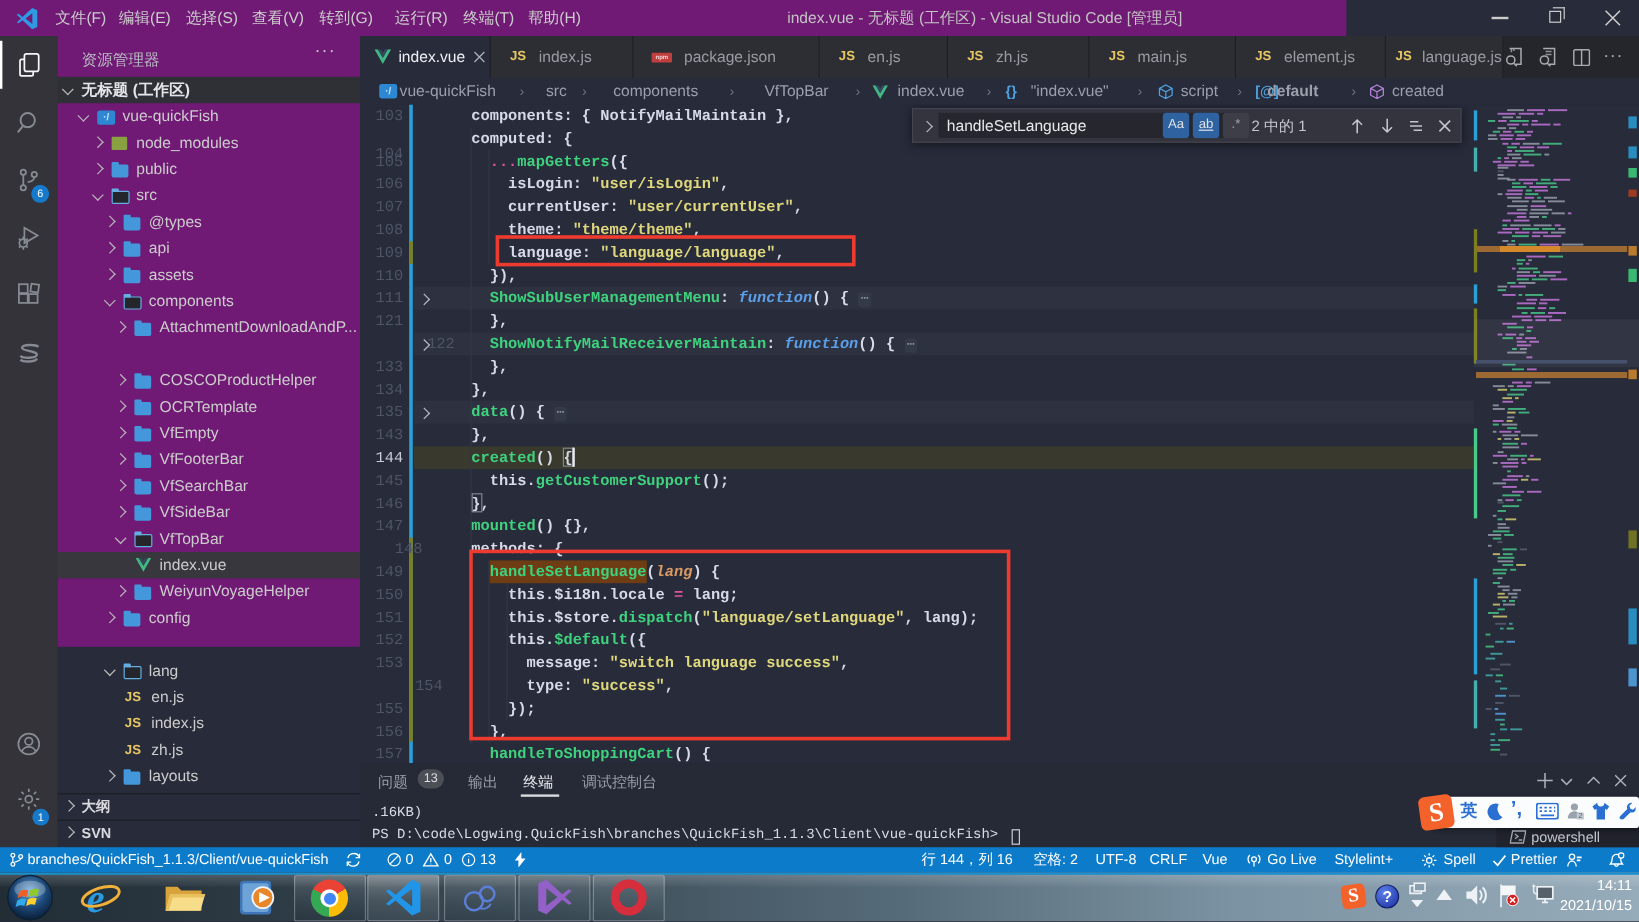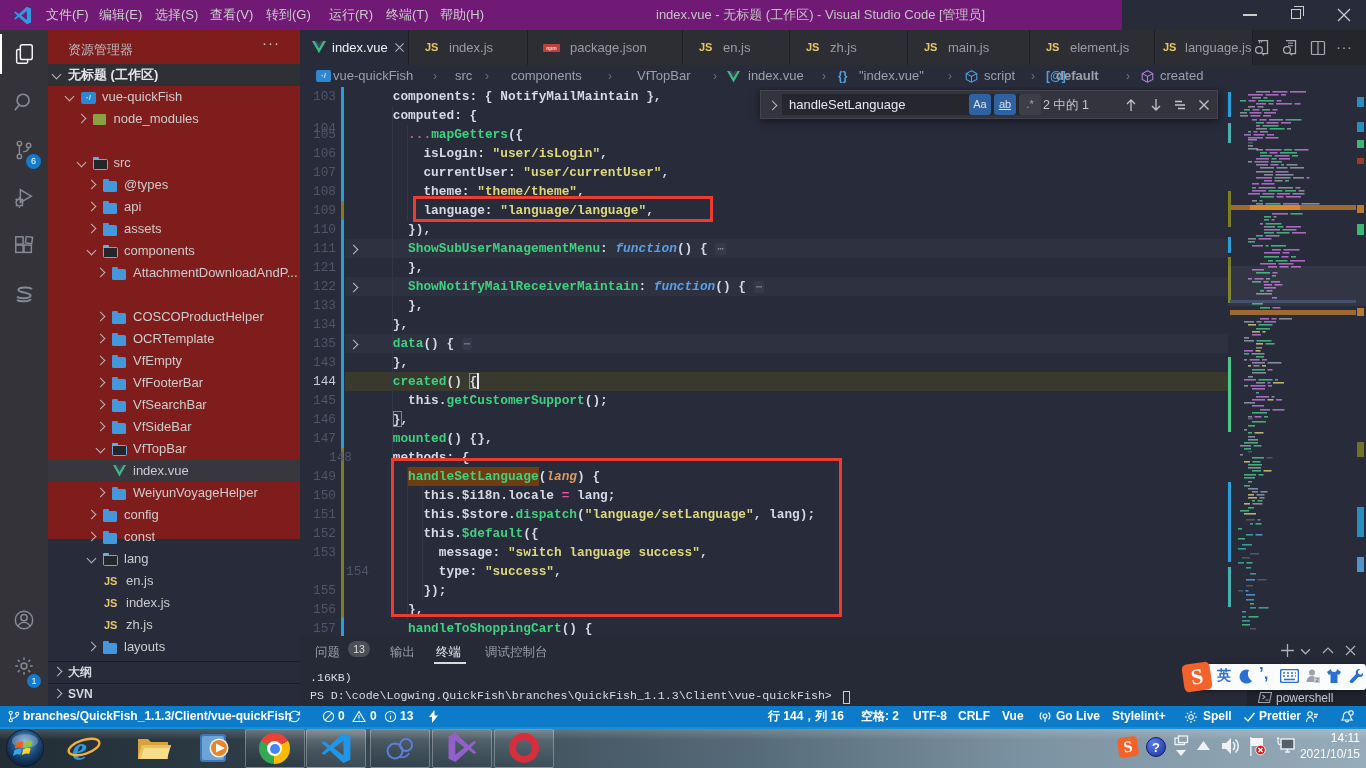--- a/index.html
+++ b/index.html
@@ -5,21 +5,21 @@
 body{font-family:"Liberation Sans",sans-serif;background:#272b3a;position:relative;}
 .a{position:absolute;}
 
 #titlebar{left:0;top:0;width:1122px;height:30px;background:#701a75;}
 .menu{color:#cccccc;font-size:13px;line-height:30px;}
 #wtitle{color:#c3c3c3;font-size:13px;line-height:30px;}
 
 #actbar{left:0;top:30px;width:48px;height:676px;background:#333339;}
 .badge{background:#1679c9;color:#fff;border-radius:50%;font-size:9px;text-align:center;}
 
-#sidebar{left:48px;top:30px;width:252px;height:509px;background:#7f1d1d;}
+#sidebar{left:48px;top:30px;width:252px;height:509px;background:#701a75;}
 .sbh{color:#b9bcc3;font-size:13px;}
 .row{left:0;width:252px;height:22px;line-height:22px;color:#cccccc;font-size:13px;}
 .cvd{width:7px;height:7px;border-right:1.3px solid #b8b8b8;border-bottom:1.3px solid #b8b8b8;transform:rotate(45deg);display:inline-block;}
 .cvr{width:7px;height:7px;border-right:1.3px solid #b8b8b8;border-bottom:1.3px solid #b8b8b8;transform:rotate(-45deg);display:inline-block;}
 .fldc{width:14px;height:11px;background:#4397da;border-radius:1.5px;top:7px;}
 .fldc:before{content:"";position:absolute;left:0;top:-2px;width:6px;height:3px;background:#4397da;border-radius:1px 1px 0 0;}
 .fldo{width:15px;height:11px;border:1.6px solid #65aee2;border-radius:1.5px;top:7px;background:#25262b;}
 .fldo:before{content:"";position:absolute;left:-1px;top:-3.4px;width:6px;height:3px;background:#65aee2;border-radius:1px 1px 0 0;}
 .jsi{color:#e7c664;font-weight:bold;font-size:11px;}
 
@@ -38,21 +38,21 @@
 .pk{color:#e0539e;} 
 .fn{color:#5b9fe8;font-style:italic;}
 .pr{color:#d89a62;font-style:italic;}
 .dots{color:#8a8f9d;background:#343a49;border-radius:2px;font-size:11px;padding:0 2px;font-weight:normal;}
 
 #panel{left:300px;top:636px;width:1066px;height:70px;background:#262a37;}
 .ptab{color:#9a9ea9;font-size:12.5px;}
 .term{font-family:"Liberation Mono",monospace;font-size:11.6px;color:#d8dce6;white-space:pre;}
 
 #status{left:0;top:706px;width:1366px;height:21px;background:#0c7bc9;color:#ffffff;font-size:12px;line-height:21px;}
-#status .it{position:absolute;top:0;height:21px;line-height:21px;white-space:nowrap;font-weight:bold;}
+#status .it{position:absolute;top:0;height:21px;line-height:21px;white-space:nowrap;}
 
 #taskbar{left:0;top:727px;width:1366px;height:41px;background:linear-gradient(90deg,#222d35 0%,#2b3943 15%,#3d4e59 35%,#566b79 55%,#7b92a2 75%,#97acba 100%);}
 #taskbar:before{content:"";position:absolute;left:0;top:0;width:1366px;height:2px;background:#1a8fd0;}
 #taskbar:after{content:"";position:absolute;left:0;top:2px;width:1366px;height:10px;background:linear-gradient(180deg,rgba(255,255,255,0.18),rgba(255,255,255,0.02));}
 .tbox{top:2px;width:60px;height:39px;border:1px solid rgba(255,255,255,0.28);border-radius:2px;background:linear-gradient(180deg,rgba(255,255,255,0.16),rgba(255,255,255,0.03) 60%,rgba(0,0,0,0.08));z-index:2;}
 .trayico{z-index:3;}
 </style></head><body>
 <div id="titlebar" class="a">
 <svg class="a" style="left:13px;top:6px" width="19" height="19" viewBox="0 0 24 24">
       <path fill="#2f9ae3" d="M17.5 0.8 7.3 10.2 3.1 7 1.2 8 5.6 12 1.2 16 3.1 17 7.3 13.8 17.5 23.2 22.8 20.8 22.8 3.2Z M17.6 6.4 17.6 17.6 10.4 12Z"></path>
@@ -125,20 +125,25 @@
 <div class="a row" style="top:56px;">
 <span class="a cvd" style="left:18px;top:7px;"></span>
 <span class="a" style="left:33px;top:6px;width:15px;height:12px;background:#2e87d3;border-radius:2px;color:#cfe6f7;font-size:8px;line-height:12px;text-align:center;font-weight:bold;">·/</span>
 <span class="a" style="left:54px;top:0;">vue-quickFish</span>
 </div>
 <div class="a row" style="top:78px;">
 <span class="a cvr" style="left:29.5px;top:7px;"></span>
 <span class="a" style="left:44.5px;top:6px;width:13px;height:11px;background:#8aa142;border-radius:1px;"></span>
 <span class="a" style="left:65.5px;top:0;">node_modules</span>
 </div>
+<div class="a row" style="top:100px;">
+<span class="a cvr" style="left:29.5px;top:7px;"></span>
+<span class="a fldc" style="left:44.5px;"></span>
+<span class="a" style="left:65.5px;top:0;">public</span>
+</div>
 <div class="a row" style="top:122px;">
 <span class="a cvd" style="left:29.5px;top:7px;"></span>
 <span class="a fldo" style="left:44.5px;"></span>
 <span class="a" style="left:65.5px;top:0;">src</span>
 </div>
 <div class="a row" style="top:144px;">
 <span class="a cvr" style="left:40px;top:7px;"></span>
 <span class="a fldc" style="left:55px;"></span>
 <span class="a" style="left:76px;top:0;">@types</span>
 </div>
@@ -206,25 +211,20 @@
 </div>
 <div class="a row" style="top:452px;">
 <span class="a cvr" style="left:49px;top:7px;"></span>
 <span class="a fldc" style="left:64px;"></span>
 <span class="a" style="left:85px;top:0;">WeiyunVoyageHelper</span>
 </div>
 <div class="a row" style="top:474px;">
 <span class="a cvr" style="left:40px;top:7px;"></span>
 <span class="a fldc" style="left:55px;"></span>
 <span class="a" style="left:76px;top:0;">config</span>
-</div>
-<div class="a row" style="top:496px;">
-<span class="a cvr" style="left:40px;top:7px;"></span>
-<span class="a fldc" style="left:55px;"></span>
-<span class="a" style="left:76px;top:0;">const</span>
 </div>
 <div class="a row" style="top:518px;">
 <span class="a cvd" style="left:40px;top:7px;"></span>
 <span class="a fldo" style="left:55px;"></span>
 <span class="a" style="left:76px;top:0;">lang</span>
 </div>
 <div class="a row" style="top:540px;">
 <span class="a jsi" style="left:56px;top:0;">JS</span>
 <span class="a" style="left:78px;top:0;">en.js</span>
 </div>
@@ -363,21 +363,21 @@
 <div class="ln" style="top:95px;">108</div>
 <div class="code" style="top:95px;">        theme: <span class="s">"theme/theme"</span>,</div>
 <div class="ln" style="top:114px;">109</div>
 <div class="code" style="top:114px;">        language: <span class="s">"language/language"</span>,</div>
 <div class="ln" style="top:133px;">110</div>
 <div class="code" style="top:133px;">      }),</div>
 <div class="ln" style="top:152px;">111</div>
 <div class="code" style="top:152px;">      <span class="g">ShowSubUserManagementMenu</span>: <span class="fn">function</span>() { <span class="dots">⋯</span></div>
 <div class="ln" style="top:171px;">121</div>
 <div class="code" style="top:171px;">      },</div>
-<div class="ln" style="top:190px;">122</div>
+<div class="ln" style="top:190px;margin-left:43px;">122</div>
 <div class="code" style="top:190px;">      <span class="g">ShowNotifyMailReceiverMaintain</span>: <span class="fn">function</span>() { <span class="dots">⋯</span></div>
 <div class="ln" style="top:209px;">133</div>
 <div class="code" style="top:209px;">      },</div>
 <div class="ln" style="top:228px;">134</div>
 <div class="code" style="top:228px;">    },</div>
 <div class="ln" style="top:247px;">135</div>
 <div class="code" style="top:247px;">    <span class="g">data</span>() { <span class="dots">⋯</span></div>
 <div class="ln" style="top:266px;">143</div>
 <div class="code" style="top:266px;">    },</div>
 <div class="ln" style="top:285px;color:#c6cbd8;">144</div>

